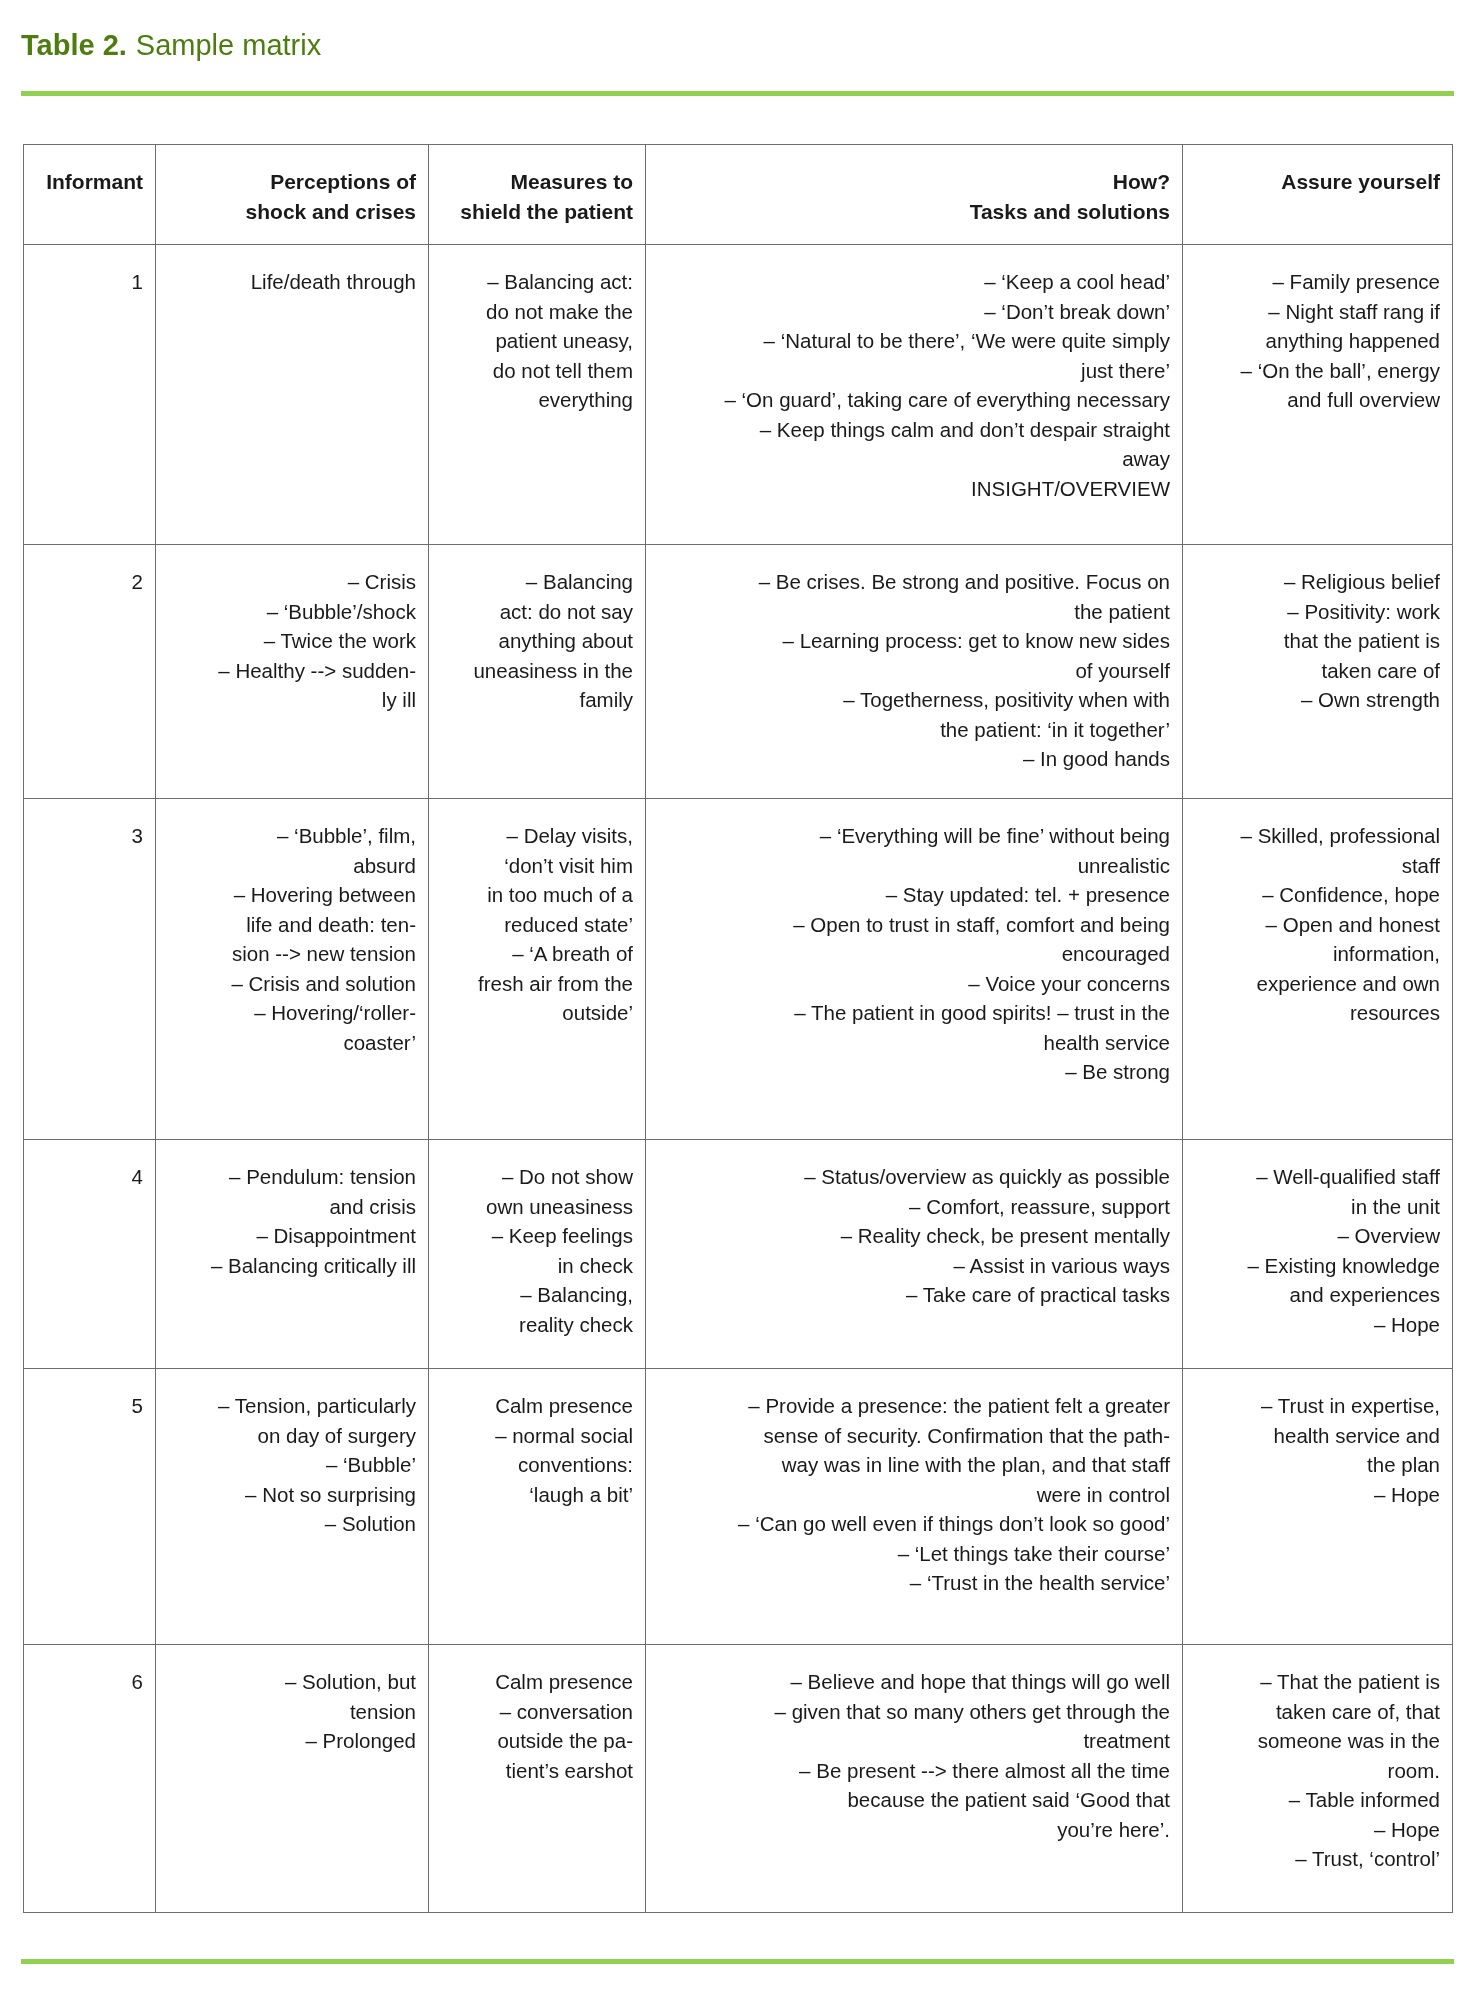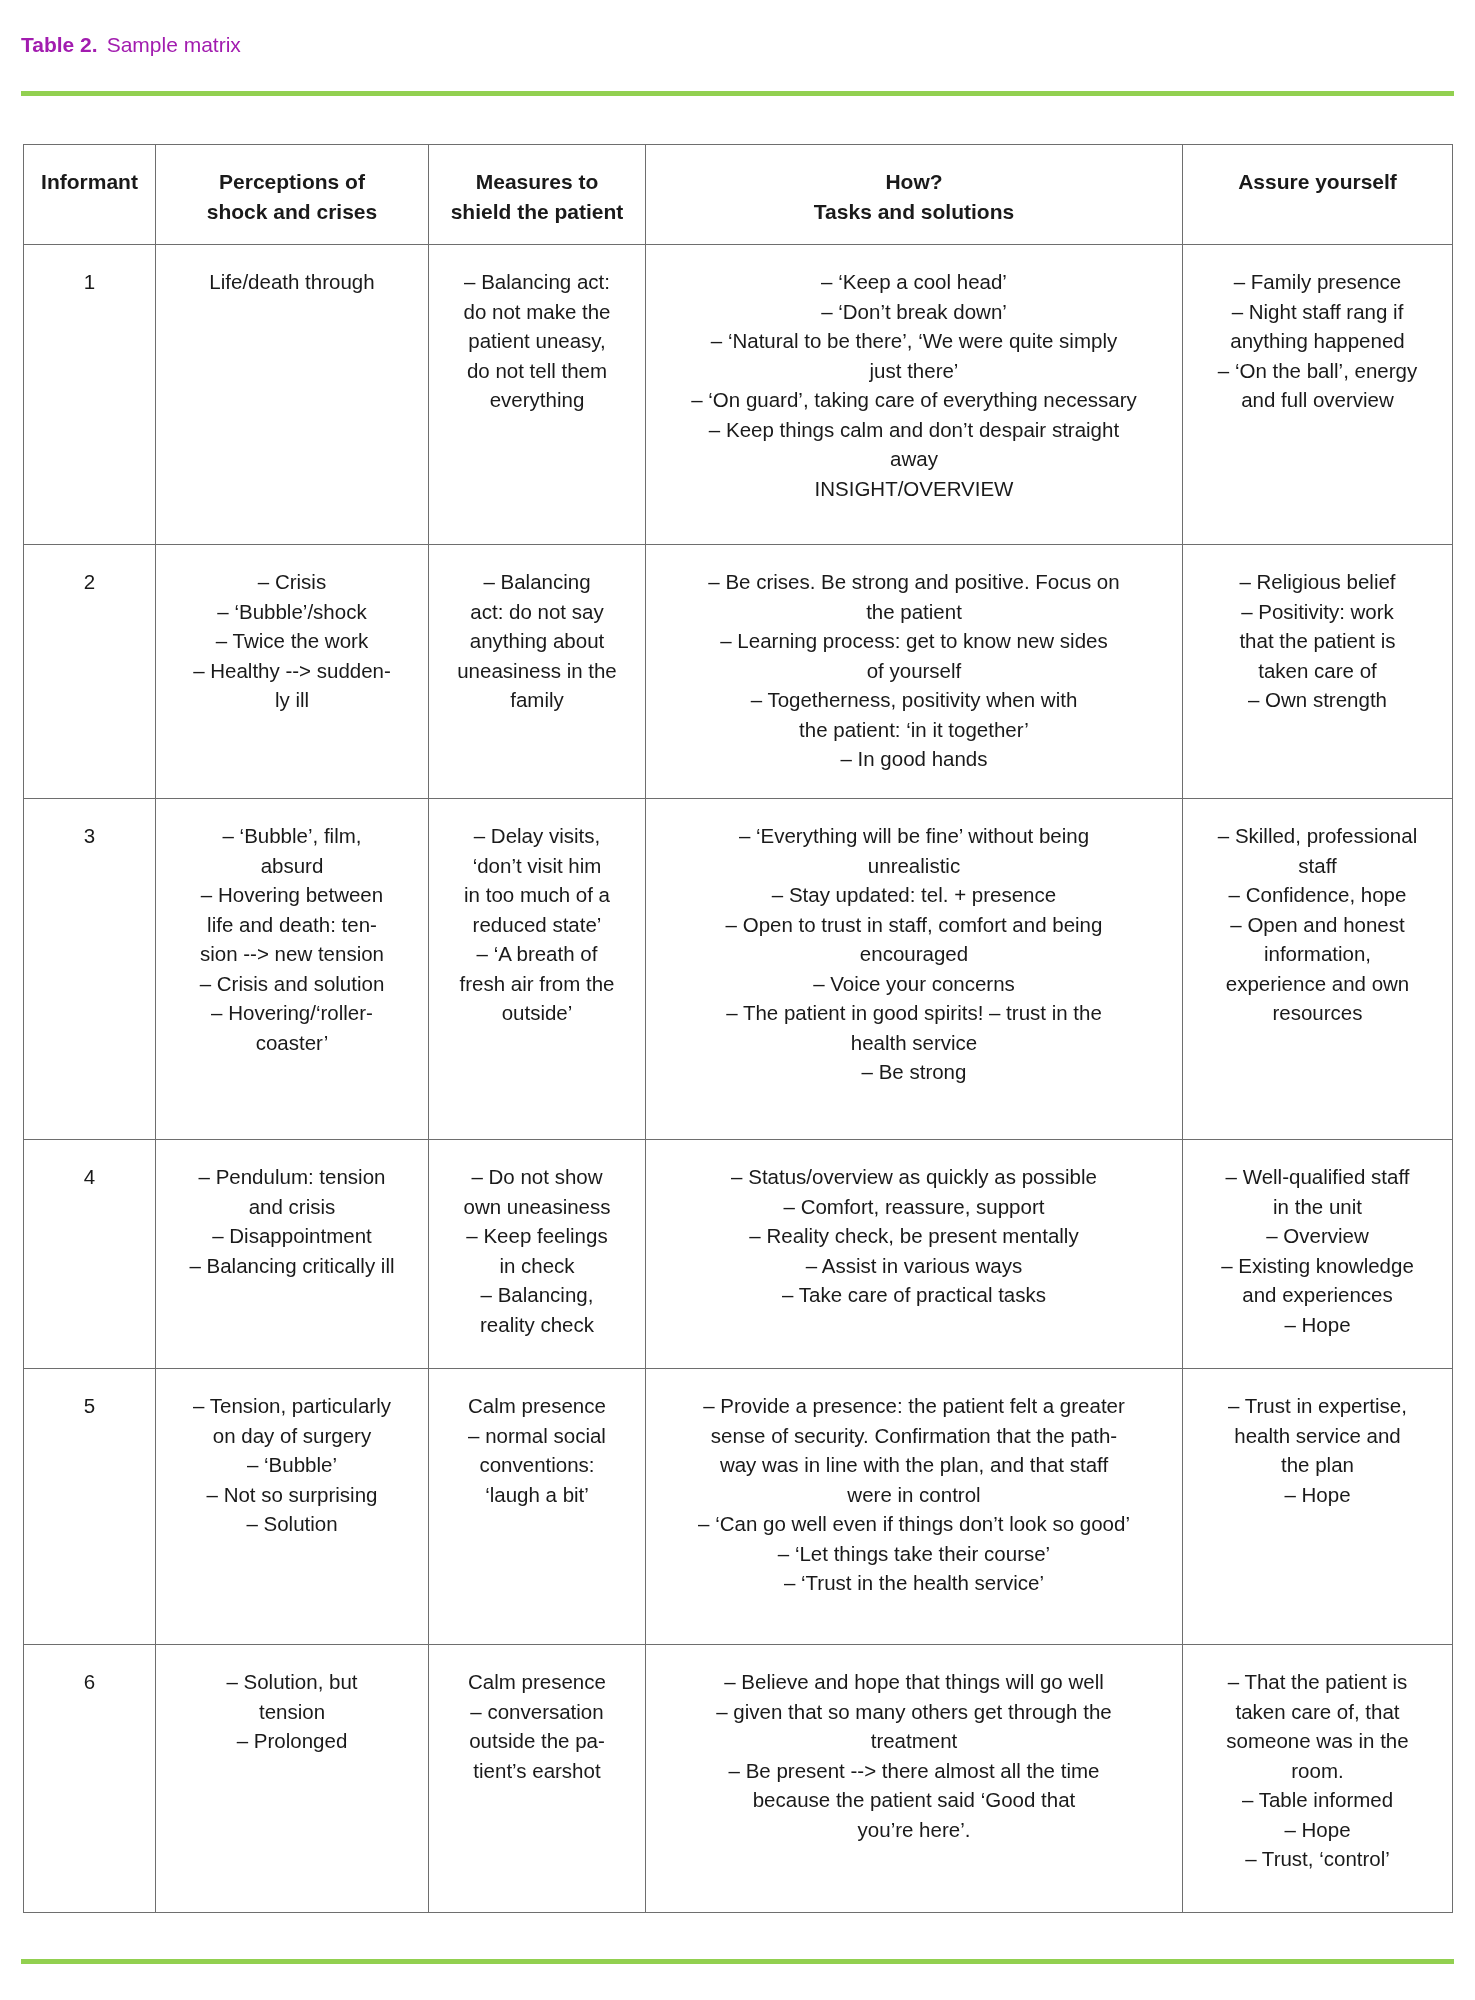--- a/index.html
+++ b/index.html
@@ -6,22 +6,22 @@
   .page{
     position:relative;
     width:1475px;height:2000px;
     background:#ffffff;
     font-family:"Liberation Sans","DejaVu Sans",sans-serif;
     color:#1a1a1a;
     overflow:hidden;
   }
   .caption{
     margin:26px 0 0 21px;
-    font-size:21px;line-height:38px;
-    color:#a21caf;
+    font-size:29px;line-height:38px;
+    color:#4d7c0f;
   }
   .caption .cap-label{font-weight:bold;}
   .caption .cap-title{margin-left:9px;font-weight:normal;}
   .rule{
     margin-left:21px;
     width:1433px;height:5px;
     background:#92d050;
   }
   .rule-top{margin-top:27px;}
   .rule-bottom{margin-top:46px;}
@@ -32,21 +32,21 @@
     table-layout:fixed;
   }
   table.matrix col.c0{width:132px;}
   table.matrix col.c1{width:273px;}
   table.matrix col.c2{width:217px;}
   table.matrix col.c3{width:537px;}
   table.matrix col.c4{width:270px;}
   table.matrix th, table.matrix td{
     border:1px solid #6e6e6e;
     vertical-align:top;
-    text-align:center;
+    text-align:right;
     padding:22px 12px 18px 12px;
     font-size:20.5px;
     line-height:29.5px;
     white-space:pre-line;
     overflow:hidden;
   }
   table.matrix th{
     font-weight:bold;
     font-size:21px;
   }

